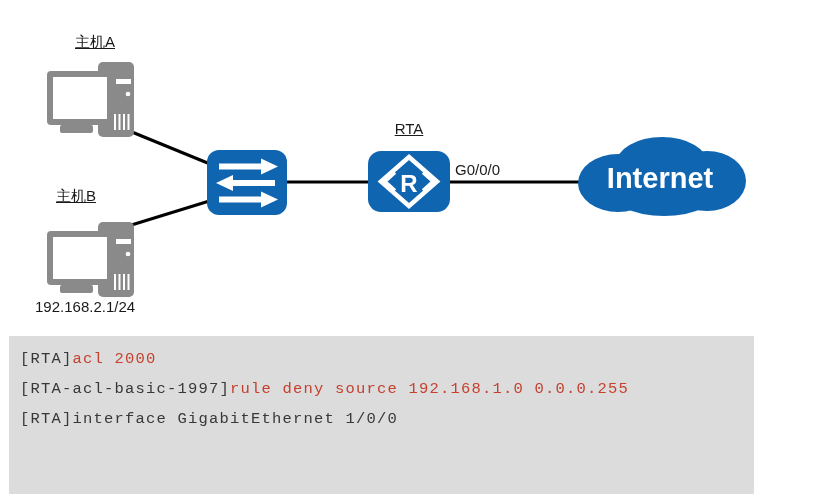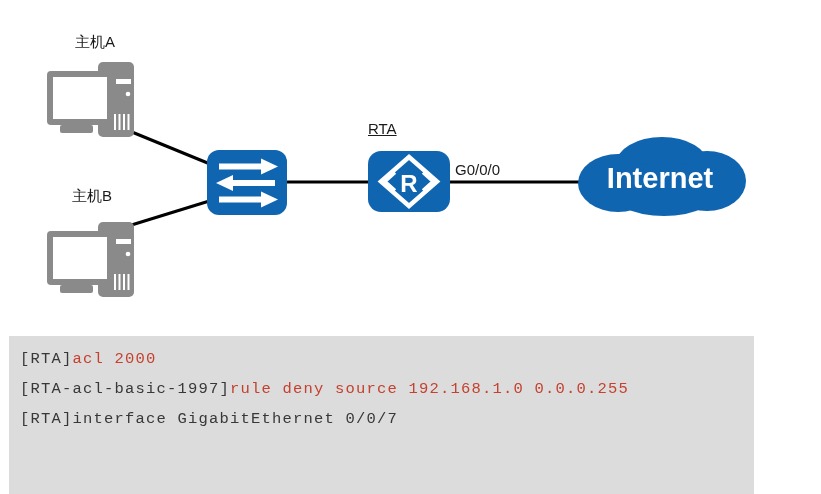--- a/index.html
+++ b/index.html
@@ -13,21 +13,21 @@
   }
   svg{position:absolute;left:0;top:0;}
   .blue-fill{fill:var(--brand-blue);}
   .gray-fill{fill:var(--device-gray);}
   .lbl{
     position:absolute;
     color:#1a1a1a;
     font-size:15px;
     white-space:nowrap;
   }
-  .lbl-center{text-decoration:underline;}
+  .lbl-center{text-align:center;text-decoration:underline;}
   .svg-text{
     fill:#fff;
     font-family:"Liberation Sans","DejaVu Sans",sans-serif;
     font-weight:bold;
   }
   .console{
     position:absolute;
     left:9px;top:336px;
     width:745px;height:163px;
     background:var(--code-bg);
@@ -104,24 +104,25 @@
 
     <g transform="translate(578,136)">
       <ellipse cx="40" cy="47" rx="40" ry="29" class="blue-fill"></ellipse>
       <ellipse cx="84" cy="28" rx="46" ry="27" class="blue-fill"></ellipse>
       <ellipse cx="129" cy="45" rx="39" ry="30" class="blue-fill"></ellipse>
       <ellipse cx="86" cy="53" rx="56" ry="27" class="blue-fill"></ellipse>
       <text x="82" y="42" text-anchor="middle" dominant-baseline="central" font-size="29" class="svg-text">Internet</text>
     </g>
   </svg>
 
-  <div class="lbl" style="left:75px;top:33px;">主机A</div>
-  <div class="lbl" style="left:72px;top:187px;">主机B</div>
+  <div class="lbl" style="left:75px;top:33px;text-decoration:underline;">主机A</div>
+  <div class="lbl" style="left:56px;top:187px;text-decoration:underline;">主机B</div>
+  <div class="lbl" style="left:35px;top:298px;">192.168.2.1/24</div>
   <div class="lbl lbl-center" style="left:368px;top:120px;width:82px;">RTA</div>
   <div class="lbl" style="left:455px;top:161px;text-align:right;">G0/0/0</div>
 
   <div class="console">
     <div class="line"><span>[RTA]</span><span class="cmd" data-tone="red">acl 2000</span></div>
     <div class="line"><span>[RTA-acl-basic-1997]</span><span class="cmd" data-tone="red">rule deny source 192.168.1.0 0.0.0.255</span></div>
-    <div class="line"><span>[RTA]</span><span class="cmd" data-tone="plain">interface GigabitEthernet 0/0/7</span></div>
+    <div class="line"><span>[RTA]</span><span class="cmd" data-tone="plain">interface GigabitEthernet 1/0/0</span></div>
   </div>
 
 </div>
 
 </body></html>

